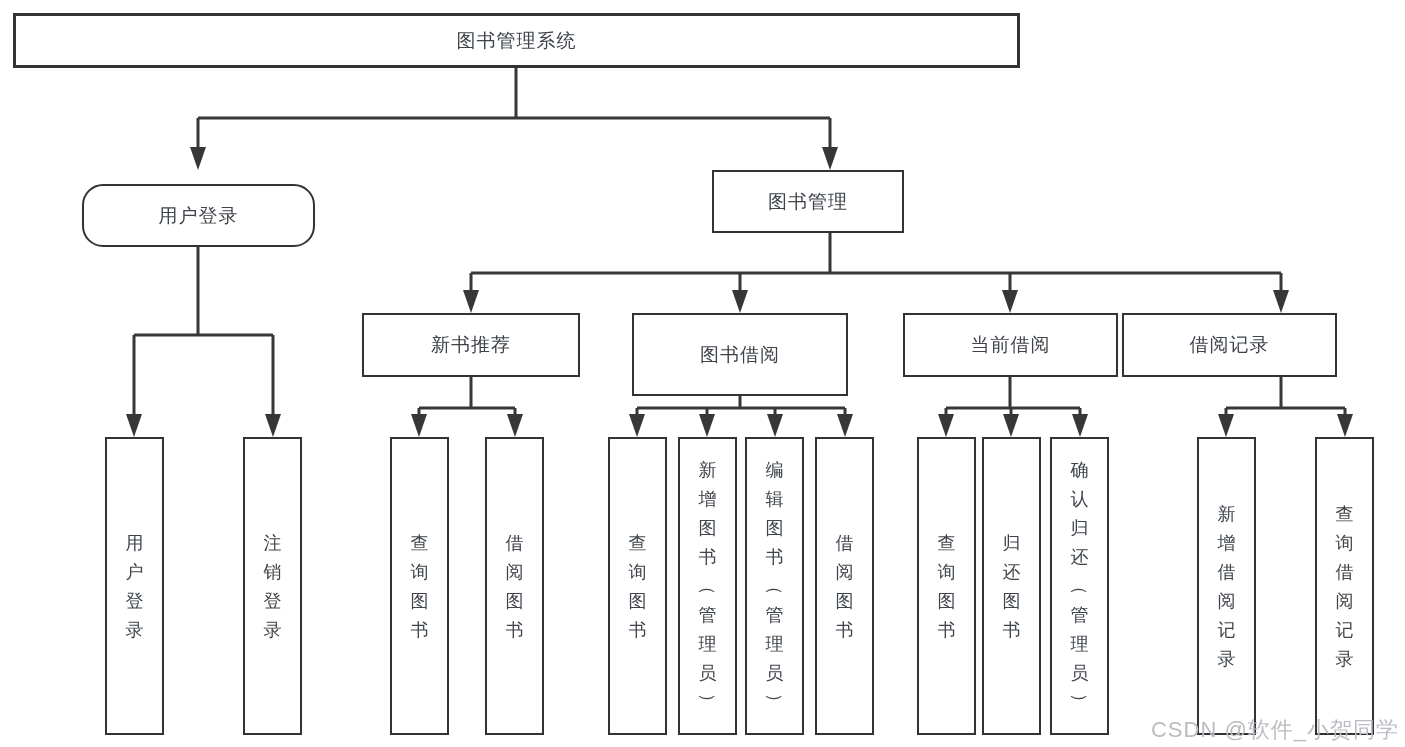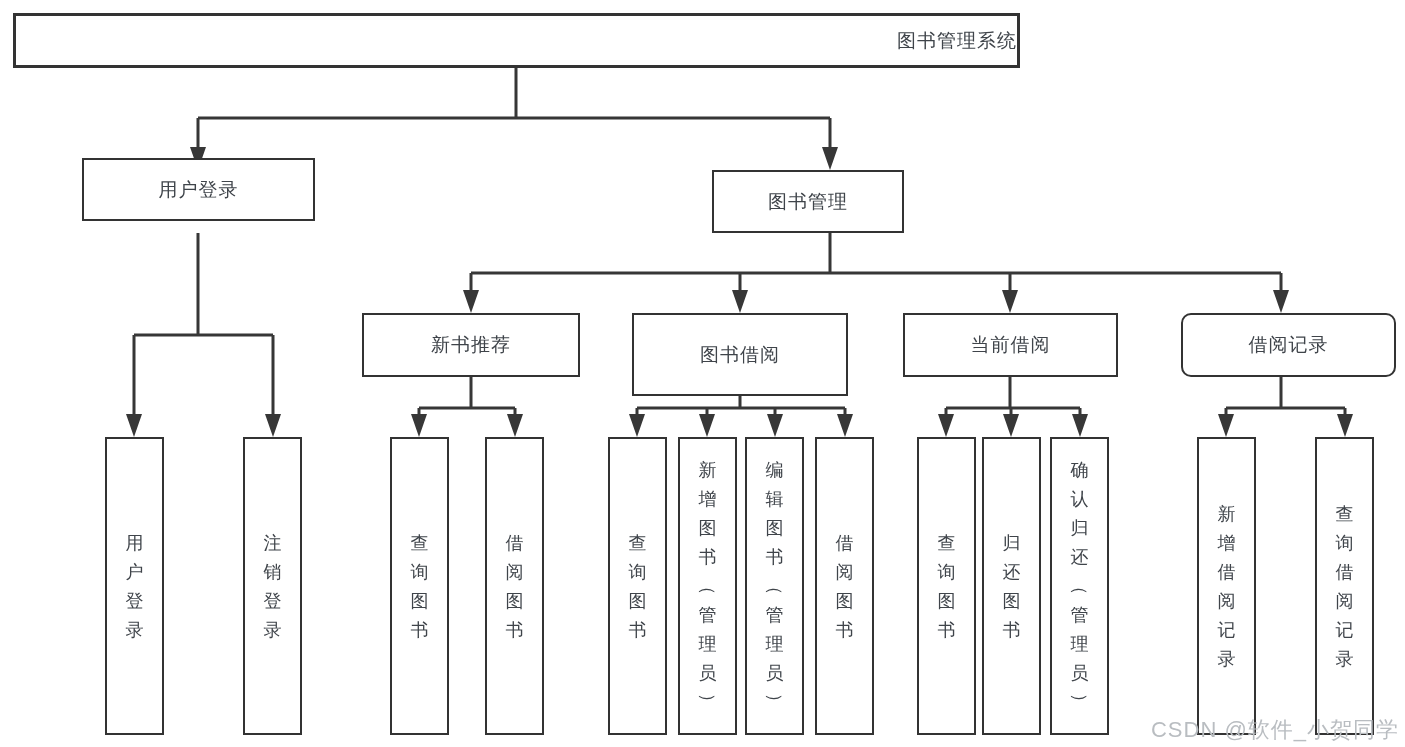--- a/index.html
+++ b/index.html
@@ -24,21 +24,21 @@
     box-sizing: border-box;
     border: 2px solid #333333;
     background: #ffffff;
     display: flex;
     align-items: center;
     justify-content: center;
     color: #3f444a;
     font-size: 19px;
     letter-spacing: 1px;
   }
-  .box.root { border-width: 3px; justify-content: flex-end; }
+  .box.root { border-width: 3px; }
   .vbox {
     position: absolute;
     box-sizing: border-box;
     top: 437px;
     width: 59px;
     height: 298px;
     border: 2px solid #333333;
     background: #ffffff;
     display: flex;
     align-items: center;
@@ -110,37 +110,37 @@
       <path class="ln" d="M1281 377 V408 M1226 408 H1345 M1226 408 V418 M1345 408 V418"></path>
       <path class="ah" d="M1218 414 H1234 L1226 437 Z"></path>
       <path class="ah" d="M1337 414 H1353 L1345 437 Z"></path>
     </g>
   </svg>
 
   <div class="box root" style="left:13px; top:13px; width:1007px; height:55px;">
     <span>图书管理系统</span>
   </div>
 
-  <div class="box" style="left:82px; top:158px; width:233px; height:63px;">
+  <div class="box" style="left:82px; top:184px; width:233px; height:63px;border-radius:21px;">
     <span>用户登录</span>
   </div>
   <div class="box" style="left:712px; top:170px; width:192px; height:63px;">
     <span>图书管理</span>
   </div>
 
   <div class="box" style="left:362px; top:313px; width:218px; height:64px;">
     <span>新书推荐</span>
   </div>
   <div class="box" style="left:632px; top:313px; width:216px; height:83px;">
     <span>图书借阅</span>
   </div>
   <div class="box" style="left:903px; top:313px; width:215px; height:64px;">
     <span>当前借阅</span>
   </div>
-  <div class="box" style="left:1181px; top:313px; width:215px; height:64px;border-radius:10px;">
+  <div class="box" style="left:1122px; top:313px; width:215px; height:64px;">
     <span>借阅记录</span>
   </div>
 
   <div class="vbox" style="left:105px;">
     <div class="vtext">
         <span>用</span>
         <span>户</span>
         <span>登</span>
         <span>录</span>
       </div>

